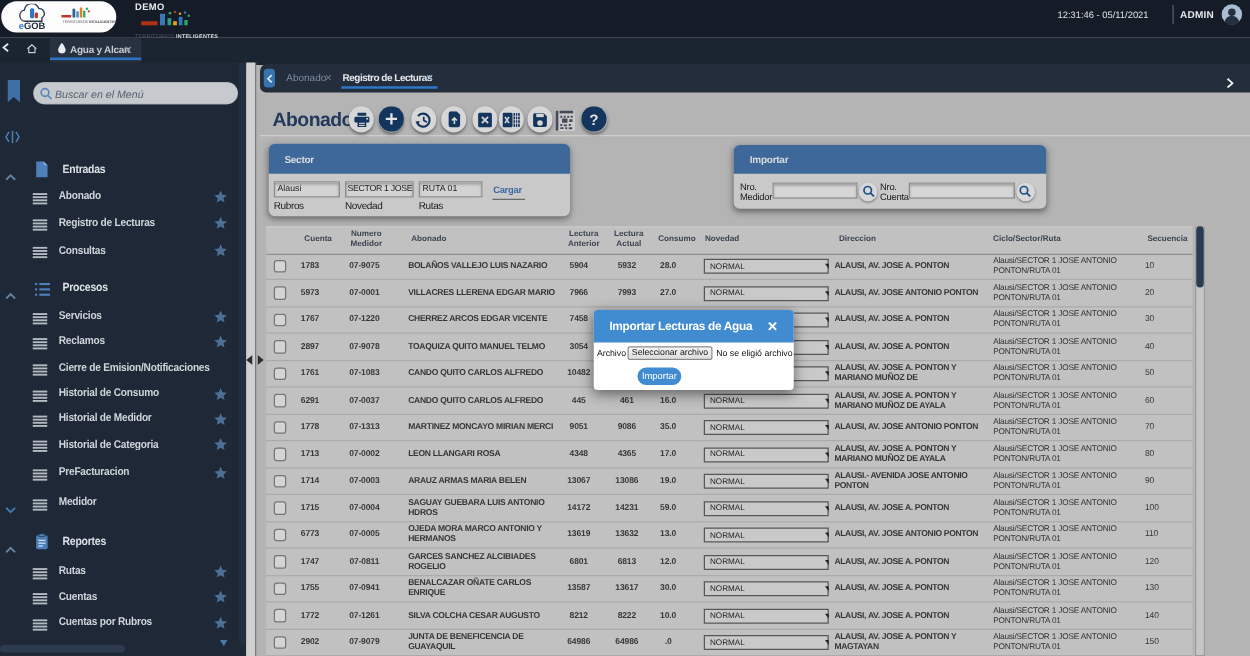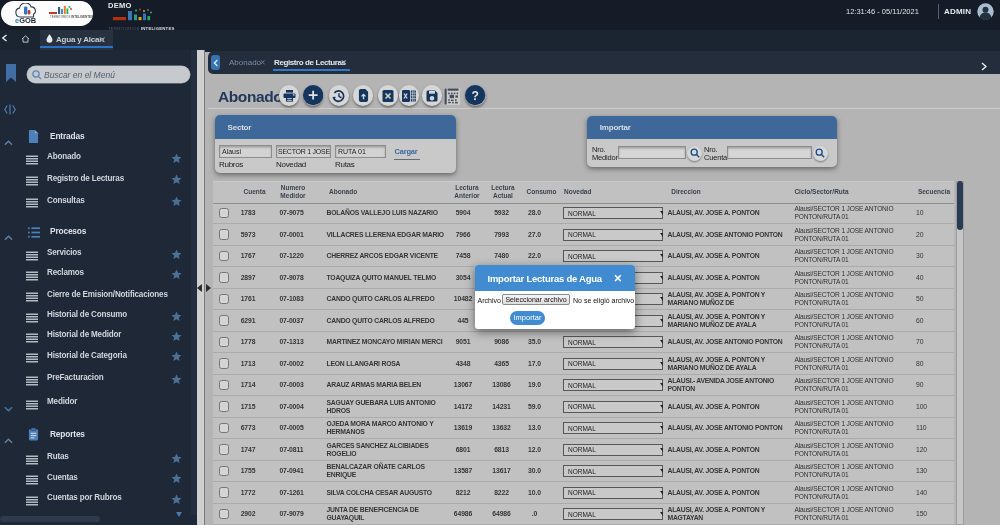--- a/index.html
+++ b/index.html
@@ -30,21 +30,21 @@
 .icirc{position:absolute;top:85.4px;width:20.3px;height:20.3px;border-radius:50%;background:#d7d7d7;box-shadow:0 1.5px 2.5px rgba(30,30,30,.5);display:flex;align-items:center;justify-content:center}
 .mrow{position:absolute;left:0;width:196px;height:14px}
 .mtxt{position:absolute;left:47px;top:0;font-size:9px;font-weight:bold;letter-spacing:-0.2px;color:#cfd5db;white-space:nowrap;transform:scaleX(.9);transform-origin:0 0}
 .htxt{position:absolute;left:50px;top:0;font-size:9.5px;font-weight:bold;letter-spacing:-0.2px;color:#dde2e8;white-space:nowrap;transform:scaleX(.88);transform-origin:0 0}
 .mico{position:absolute;left:26px;top:1.5px}
 .hico{position:absolute;left:28px;top:0}
 .mchev{position:absolute;left:4px;top:3px}
 .mstar{position:absolute;left:171px;top:0.5px}
 .scrbar{left:956px;top:181px;width:7.5px;height:344px;background:#c6c6c6;border:1px solid #9d9d9d}
 .scrthumb{left:956.5px;top:181px;width:6.5px;height:49px;background:#2a3a52;border-radius:3.5px}
-.modal{left:474.5px;top:265px;width:160.5px;height:63.5px;background:#fff;border-radius:3px;box-shadow:0 3px 10px rgba(0,0,0,.5);z-index:50}
+.modal{left:474.5px;top:248px;width:160.5px;height:63.5px;background:#fff;border-radius:3px;box-shadow:0 3px 10px rgba(0,0,0,.5);z-index:50}
 .mhead{position:absolute;left:0;top:0;width:100%;height:26px;background:#418bd1;border-radius:3px 3px 0 0;color:#fff}
 </style></head><body>
 <div class="ab t1"></div>
 <div class="ab t2"></div>
 
 <div class="ab" style="left:1px;top:1px;width:92px;height:25px;background:#fdfdfd;border-radius:13px"></div>
 <svg class="ab" style="left:13px;top:2.5px" width="28" height="16" viewBox="0 0 28 16">
 <path d="M7 14 a4.5 4.5 0 0 1 -0.5 -8.9 a6 6 0 0 1 11.6 -1.2 a4 4 0 0 1 2.4 7.4 l0 2.7z" fill="#fff" stroke="#2b3a4d" stroke-width="1.1"></path>
 <rect x="11" y="3.5" width="3.4" height="8" rx="1.2" fill="#2e77c2"></rect>
     <rect x="14.8" y="7" width="2.6" height="4.5" rx="1" fill="#c0392b"></rect>

